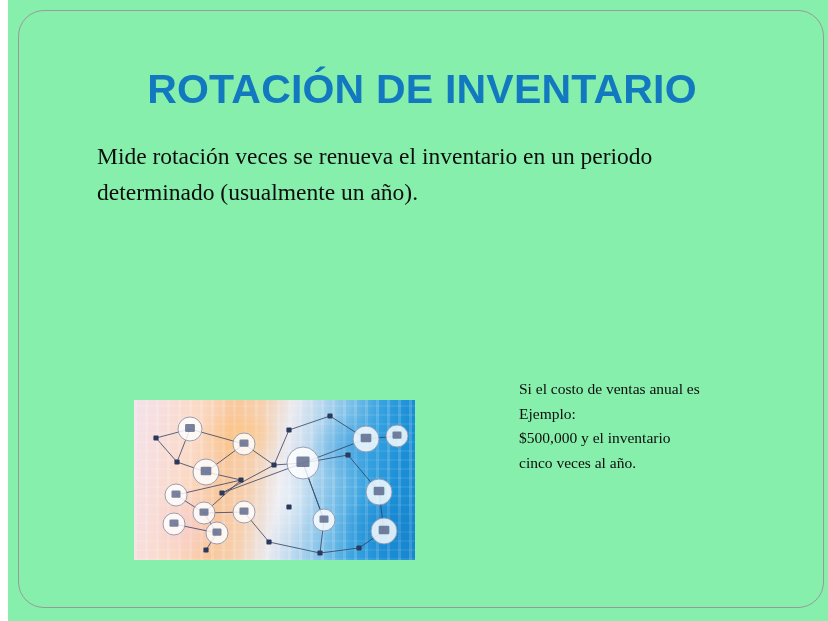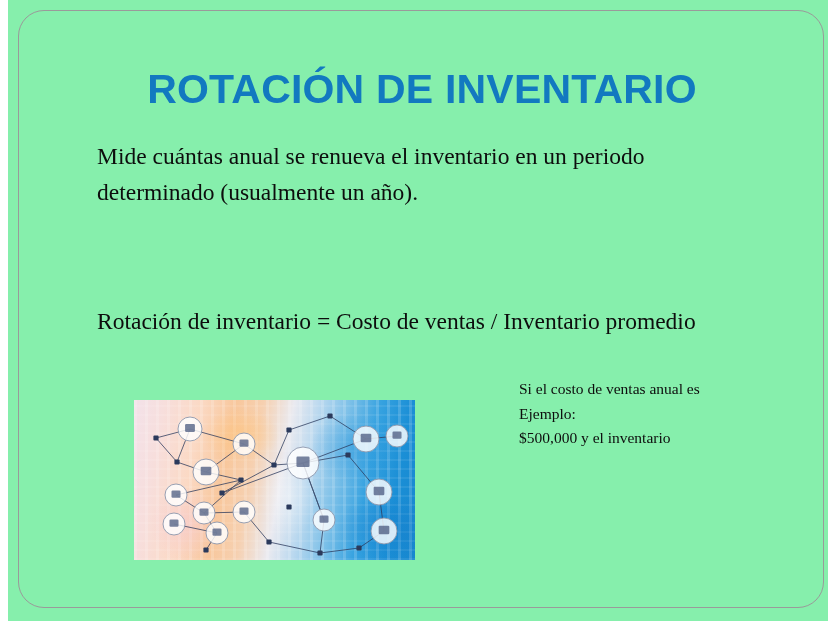--- a/index.html
+++ b/index.html
@@ -161,29 +161,29 @@
 </style>
 </head>
 <body>
 
 <div class="slide">
 
   <div class="slide-frame"></div>
 
   <div class="slide-title">ROTACIÓN DE INVENTARIO</div>
 
-  <div class="intro-text">Mide cuántas anual se renueva el inventario en un periodo determinado (usualmente un año).</div>
-
-
-  <div class="formula-text">Rotación de inventario = Costo de ventas / Inventario promedio</div>
+  <div class="intro-text">Mide rotación veces se renueva el inventario en un periodo determinado (usualmente un año).</div>
+
+
 
   <div class="example-block">
     <span class="ex-line">Si el costo de ventas anual es</span>
     <span class="ex-line">Ejemplo:</span>
     <span class="ex-line">$500,000 y el inventario</span>
+    <span class="ex-line">cinco veces al año.</span>
   </div>
 
   <div class="picture">
     <div class="bg-base"></div>
     <div class="bg-tex"></div>
     <div class="bg-blobs"></div>
     <svg class="net" viewBox="0 0 281 160">
       <g id="net-links" stroke="#2b3a5c" stroke-width="1" fill="none" opacity="0.85">
           <line x1="22" y1="38" x2="56" y2="29" stroke="#2b3a5c" stroke-width="0.9"></line>
           <line x1="22" y1="38" x2="43" y2="62" stroke="#2b3a5c" stroke-width="0.9"></line>

